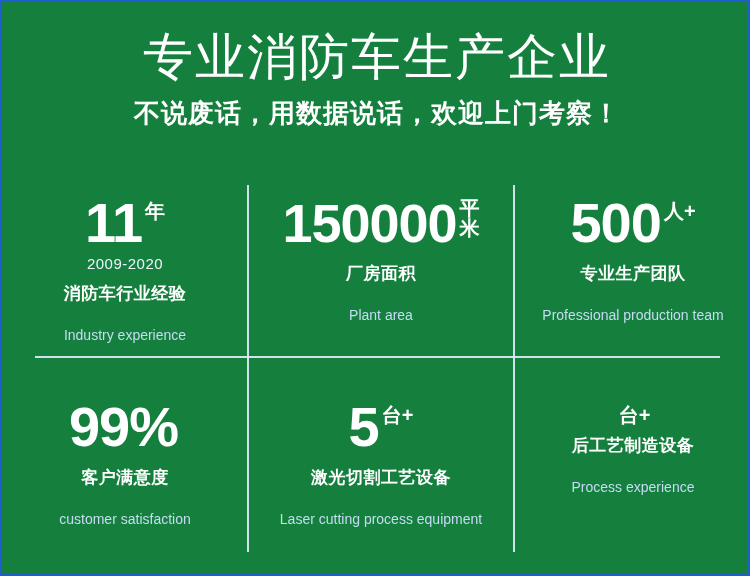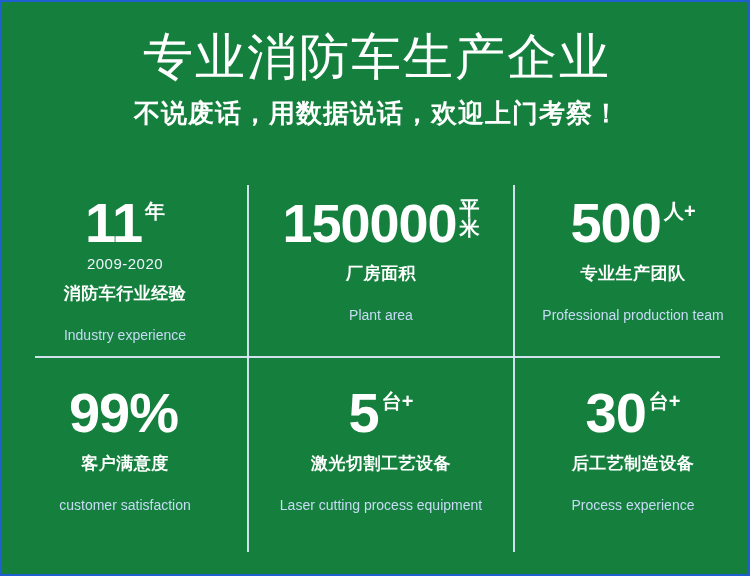--- a/index.html
+++ b/index.html
@@ -58,21 +58,21 @@
   }
   .stat-cell {
     position: relative;
     display: flex;
     flex-direction: column;
     align-items: center;
     justify-content: flex-start;
     box-sizing: border-box;
   }
   .stat-cell.row1 { padding-top: 14px; }
-  .stat-cell.row2 { padding-top: 26px; }
+  .stat-cell.row2 { padding-top: 40px; }
 
   
   .stat-number-row {
     display: flex;
     align-items: flex-start;
     line-height: 1;
   }
   .stat-number {
     color: #ffffff;
     font-weight: bold;
@@ -202,21 +202,20 @@
         <span class="stat-number">5</span>
         <span class="stat-unit">台+</span>
       </div>
       <div class="stat-range"></div>
       <div class="stat-label-cn">激光切割工艺设备</div>
       <div class="stat-label-en">Laser cutting process equipment</div>
     </div>
 
     <div class="stat-cell row2">
       <div class="stat-number-row">
-        <span class="stat-number">30</span>
         <span class="stat-unit">台+</span>
       </div>
       <div class="stat-range"></div>
       <div class="stat-label-cn">后工艺制造设备</div>
       <div class="stat-label-en">Process experience</div>
     </div>
 
   </div>
 
   <div class="divider-v v1"></div>

